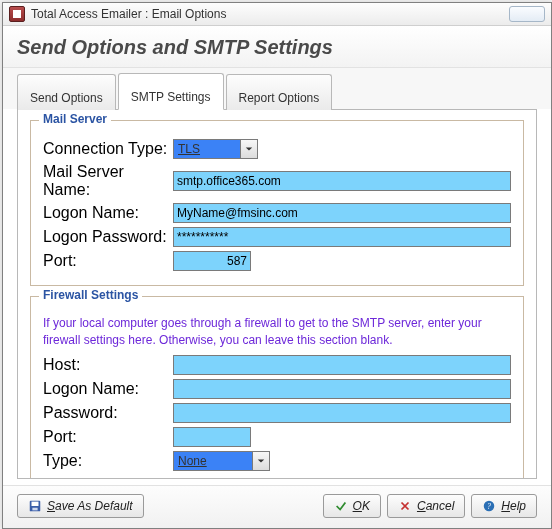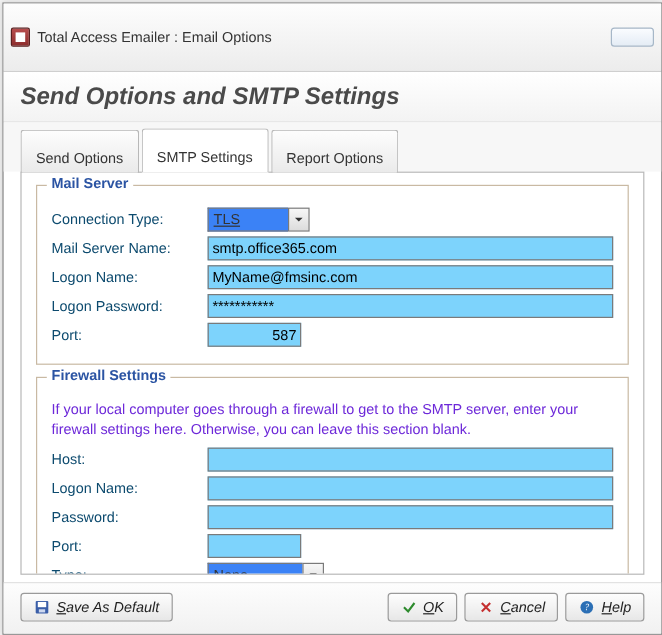--- a/index.html
+++ b/index.html
@@ -19,21 +19,21 @@
     box-shadow: 0 0 6px rgba(0,0,0,0.15);
     display: flex;
     flex-direction: column;
     position: relative;
   }
   
   .titlebar {
     height: 22px;
     display: flex;
     align-items: center;
-    padding: 17px 6px;
+    padding: 0 6px;
     border-bottom: 1px solid #cfcfcf;
     background: linear-gradient(#fdfdfd, #ececec);
   }
   .titlebar .app-icon {
     width: 14px; height: 14px;
     margin-right: 6px;
     background: linear-gradient(#b84d4d, #8d2d2d);
     border: 1px solid #5a1f1f;
     border-radius: 2px;
     position: relative;
@@ -126,22 +126,22 @@
     font-weight: 700;
     font-size: 12px;
   }
   .form-row {
     display: flex;
     align-items: center;
     margin-bottom: 4px;
   }
   .form-row label {
     width: 130px;
-    font-size: 12px;
-    color: #0c4a6e;
+    font-size: 16px;
+    color: #000000;
   }
   .field {
     height: 18px;
     border: 1px solid #7a7a7a;
     background: #7dd3fc;
     font: inherit;
     font-size: 12px;
     padding: 0 3px;
   }
   .field.text { flex: 1; }

